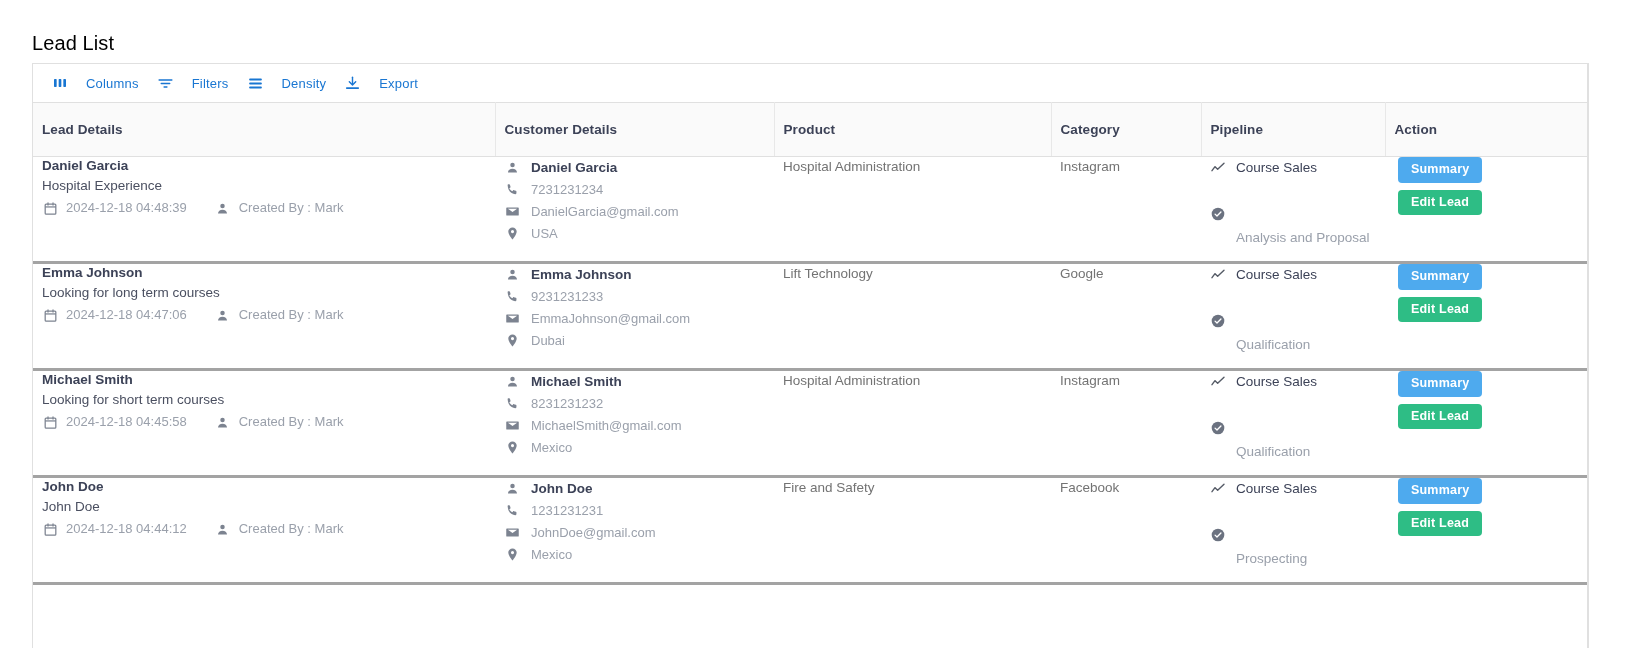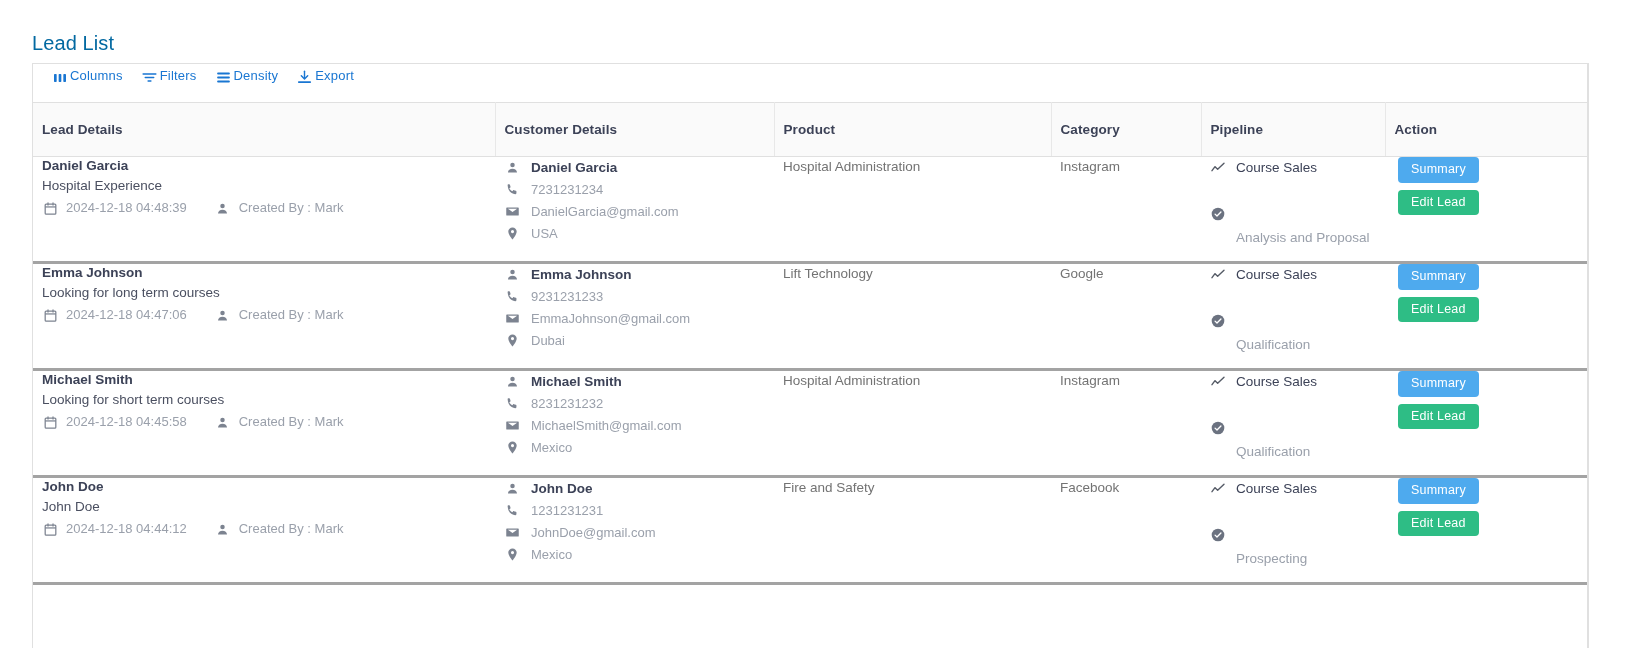--- a/index.html
+++ b/index.html
@@ -19,21 +19,21 @@
   }
 
   
   .page-title {
     position: absolute;
     left: 32px;
     top: 29px;
     font-size: 20px;
     line-height: 28px;
     font-weight: 400;
-    color: #0369a1;
+    color: #000000;
     letter-spacing: 0.1px;
   }
 
   
   .grid-wrap {
     position: absolute;
     left: 32px;
     top: 63px;
     width: 1557px;
     height: 585px;
@@ -47,21 +47,22 @@
   .toolbar {
     height: 38px;
     display: flex;
     align-items: center;
     padding-left: 9px;
     gap: 0px;
     background: #ffffff;
   }
   .tb-btn {
     display: inline-flex;
-    gap: 2px;
+    align-items: center;
+    gap: 18px;
     height: 28px;
     padding: 0 9px;
     border: none;
     background: transparent;
     color: #1976d2;
     font-family: "Liberation Sans", sans-serif;
     font-size: 13px;
     line-height: 1;
     letter-spacing: .2px;
     cursor: pointer;
@@ -163,21 +164,21 @@
   .pipe-status { font-size: 13.5px; color: #9aa0ab; margin-top: 48px; }
 
   
   .act-wrap { display: flex; flex-direction: column; align-items: flex-start; gap: 7px; padding-left: 4px; }
   .btn {
     border: none;
     border-radius: 4px;
     color: #ffffff;
     font-family: "Liberation Sans", sans-serif;
     font-size: 12.5px;
-    font-weight: 400;
+    font-weight: 700;
     letter-spacing: .2px;
     padding: 6px 13px 7px;
     cursor: pointer;
     line-height: 1;
     white-space: nowrap;
   }
   .btn-summary { background: #4eaaee; }
   .btn-edit { background: #2ebd85; }
 
   

